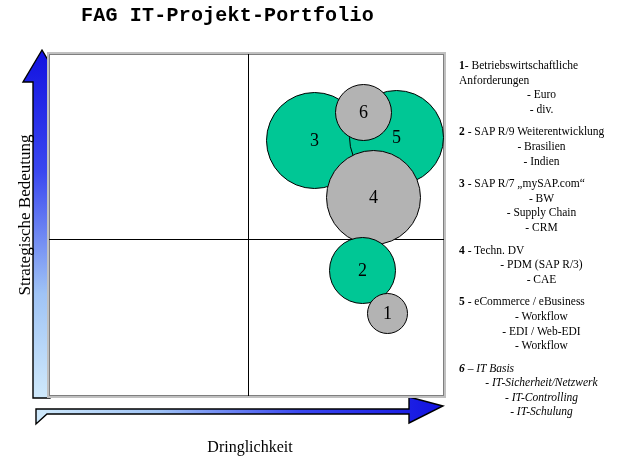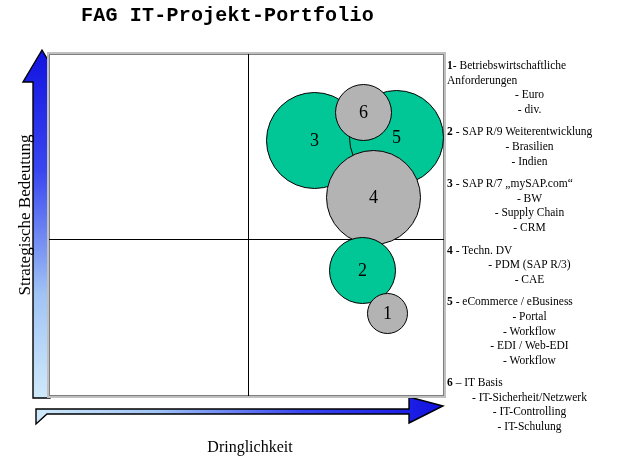--- a/index.html
+++ b/index.html
@@ -105,29 +105,29 @@
     width: 200px;
     text-align: center;
     font-family: "Liberation Serif", "DejaVu Serif", serif;
     font-size: 16px;
     white-space: nowrap;
   }
 
   
   #legend {
     position: absolute;
-    left: 447px;
+    left: 459px;
     top: 58px;
     width: 165px;
     font-family: "Liberation Serif", "DejaVu Serif", serif;
     font-size: 11.5px;
     line-height: 14.6px;
   }
   .legend-group { margin-bottom: 8px; }
-  .legend-group:last-child { margin-bottom: 0; }
+  .legend-group:last-child { margin-bottom: 0; font-style: italic; }
   .legend-head {
     white-space: normal;
   }
   .legend-head .num {
     font-weight: bold;
   }
   .legend-sub {
     white-space: nowrap;
     text-align: center;
   }
@@ -231,21 +231,20 @@
       <span class="num">4</span> <span>- Techn. DV</span>
     </div>
     <div class="legend-sub">- PDM (SAP R/3)</div>
     <div class="legend-sub">- CAE</div>
   </div>
 
   <div class="legend-group">
     <div class="legend-head">
       <span class="num">5</span> <span>- eCommerce / eBusiness</span>
     </div>
-    <div class="legend-sub">- Portal</div>
     <div class="legend-sub">- Workflow</div>
     <div class="legend-sub">- EDI / Web-EDI</div>
     <div class="legend-sub">- Workflow</div>
   </div>
 
   <div class="legend-group">
     <div class="legend-head">
       <span class="num">6</span> <span>– IT Basis</span>
     </div>
     <div class="legend-sub">- IT-Sicherheit/Netzwerk</div>

